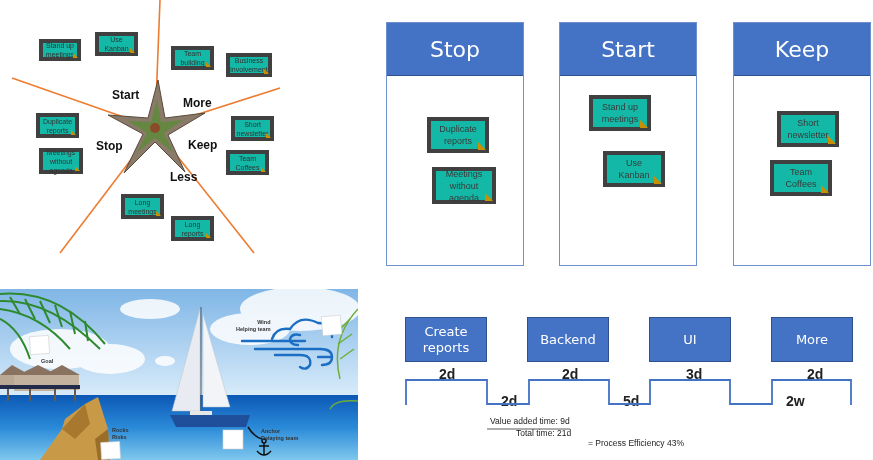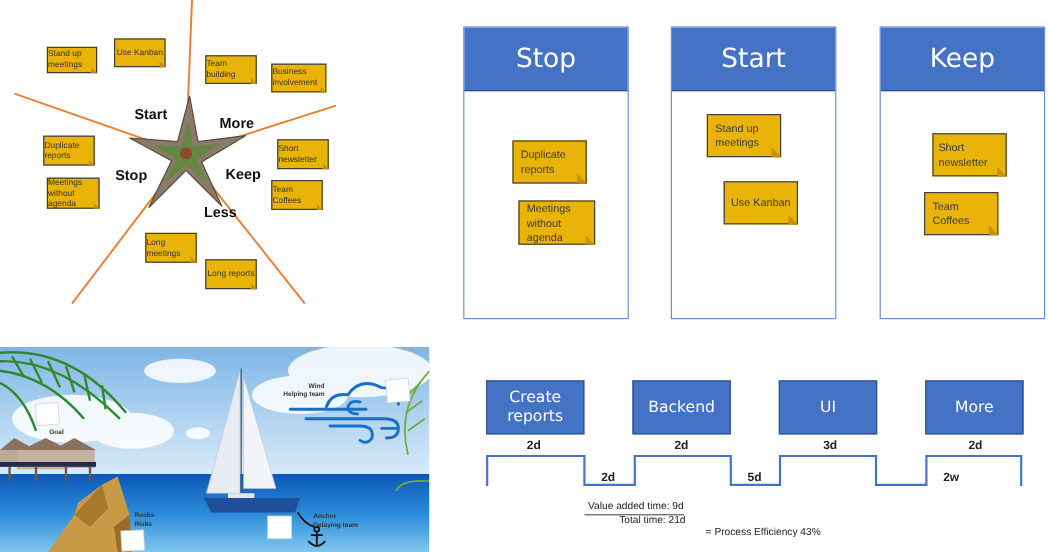--- a/index.html
+++ b/index.html
@@ -1,33 +1,33 @@
 <!DOCTYPE html>
 <html><head>
 <meta charset="utf-8">
 <style>
   html, body { margin:0; padding:0; background:#ffffff; }
   body { width:873px; height:460px; position:relative; overflow:hidden; font-family:"Liberation Sans", sans-serif; }
   .panel { position:absolute; }
 
   
-  .sticky { position:absolute; background:#eab308; border:1px solid #404040; color:#333; font-size:7px; line-height:9px; text-align:left; display:flex; align-items:center; justify-content:center; box-sizing:border-box; }
+  .sticky { position:absolute; background:#14b8a6; border:4px solid #404040; color:#333; font-size:7px; line-height:9px; text-align:center; display:flex; align-items:center; justify-content:center; box-sizing:border-box; }
   .sticky::after { content:""; position:absolute; right:-1px; bottom:-1px; width:0; height:0; border-left:5px solid #c98f00; border-top:5px solid transparent; }
   .sticky.big { font-size:9px; line-height:12px; color:#3a3a3a; }
   .sticky.big::after { border-left-width:8px; border-top-width:8px; }
 
   .star-label { position:absolute; font-weight:bold; font-size:12px; color:#111; }
 
   
   .col { position:absolute; top:22px; width:138px; height:244px; border:1px solid #6f8fcf; box-sizing:border-box; background:#fff; }
   .col-head { height:52px; background:#4472c4; color:#fff; font-size:22px; display:flex; align-items:center; justify-content:center; border-bottom:1px solid #2f528f; font-family:"DejaVu Sans", sans-serif; }
 
   
   .step { position:absolute; top:317px; width:82px; height:45px; background:#4472c4; border:1px solid #2f528f; box-sizing:border-box; color:#fff; font-size:13px; line-height:16px; display:flex; align-items:center; justify-content:center; text-align:center; font-family:"DejaVu Sans", sans-serif; }
-  .dur { position:absolute; font-size:10px; font-weight:bold; color:#222; }
+  .dur { position:absolute; font-size:14px; font-weight:bold; color:#222; }
   .vs-text { position:absolute; font-size:8.5px; color:#222; }
 
   
   .scene { position:absolute; left:0; top:289px; width:358px; height:171px; overflow:hidden; }
   .scene-label { position:absolute; font-size:5.5px; font-weight:bold; color:#333; line-height:7px; }
 </style>
 </head>
 <body>
 
 <div class="panel" style="left:0;top:0;width:290px;height:260px;">

